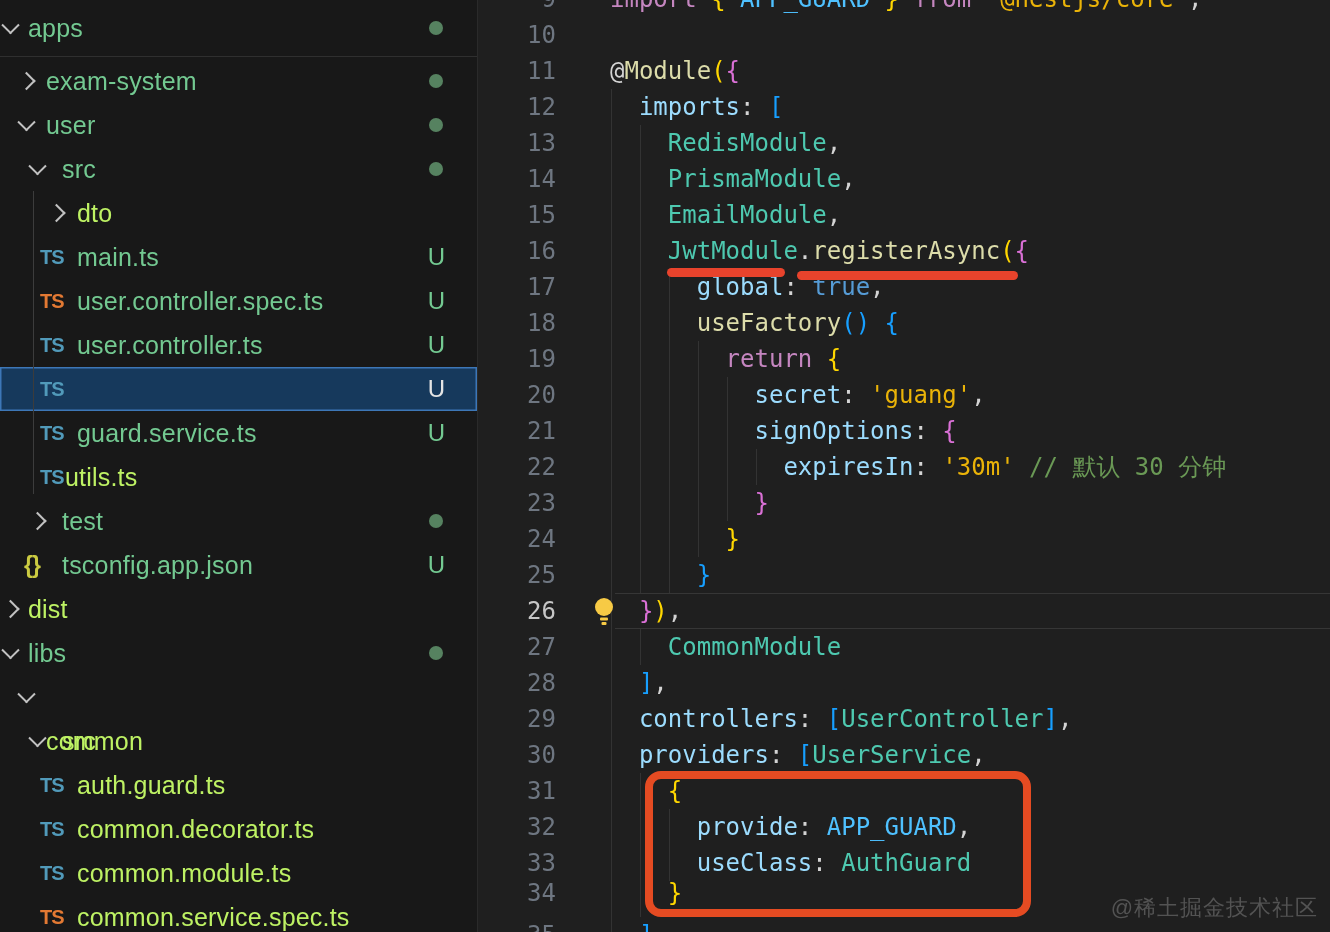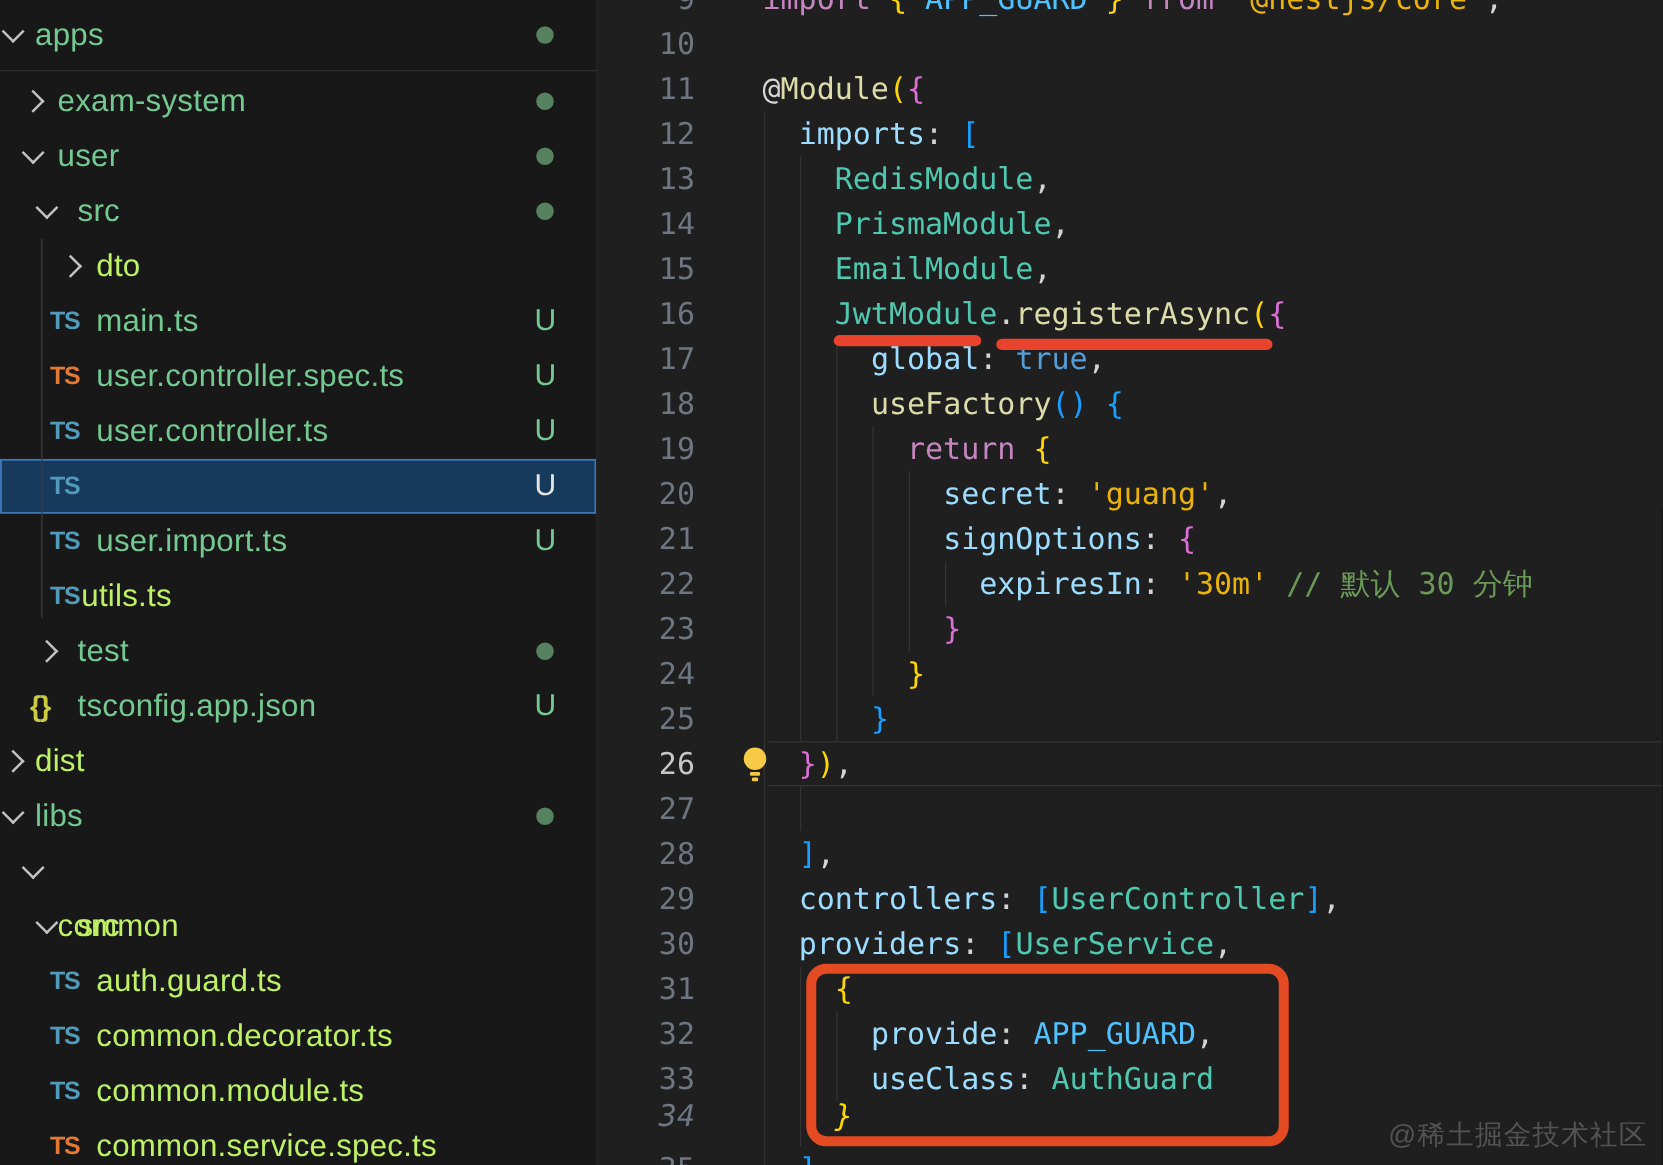--- a/index.html
+++ b/index.html
@@ -95,21 +95,21 @@
         <span class="fticon ts-blue" style="left: 40px;">TS</span>
         <span class="rlabel green" style="left: 77px;">user.controller.ts</span>
         <span class="badge">U</span>
       </div>
       <div class="row selected" style="top: 367px;">
         <span class="fticon ts-blue" style="left: 40px;">TS</span>
         <span class="badge">U</span>
       </div>
       <div class="row" style="top: 411px;">
         <span class="fticon ts-blue" style="left: 40px;">TS</span>
-        <span class="rlabel green" style="left: 77px;">user.import.ts</span>
+        <span class="rlabel green" style="left: 77px;">guard.service.ts</span>
         <span class="badge">U</span>
       </div>
       <div class="row" style="top: 455px;">
         <span class="fticon ts-blue" style="left: 40px;">TS</span>
         <span class="rlabel white" style="left: 65px;">utils.ts</span>
       </div>
       <div class="row" style="top: 499px;">
         <span class="chev right" style="left: 31px;"></span>
         <span class="rlabel green" style="left: 62px;">test</span>
         <span class="dot"></span>
@@ -241,20 +241,21 @@
       <div class="cline" style="top: 557px;">
         <span class="num">25</span>
         <span class="codetxt"><span class="tk-pl">      </span><span class="tk-b3">}</span></span>
       </div>
       <div class="cline" style="top: 593px;">
         <span class="num active">26</span>
         <span class="codetxt"><span class="tk-pl">  </span><span class="tk-b2">}</span><span class="tk-b1">)</span><span class="tk-pl">,</span></span>
       </div>
       <div class="cline" style="top: 629px;">
         <span class="num">27</span>
+        <span class="codetxt"><span class="tk-pl">    </span><span class="tk-type">CommonModule</span></span>
       </div>
       <div class="cline" style="top: 665px;">
         <span class="num">28</span>
         <span class="codetxt"><span class="tk-pl">  </span><span class="tk-b3">]</span><span class="tk-pl">,</span></span>
       </div>
       <div class="cline" style="top: 701px;">
         <span class="num">29</span>
         <span class="codetxt"><span class="tk-pl">  </span><span class="tk-prop">controllers</span><span class="tk-pl">: </span><span class="tk-b3">[</span><span class="tk-type">UserController</span><span class="tk-b3">]</span><span class="tk-pl">,</span></span>
       </div>
       <div class="cline" style="top: 737px;">
@@ -266,21 +267,21 @@
         <span class="codetxt"><span class="tk-pl">    </span><span class="tk-b1">{</span></span>
       </div>
       <div class="cline" style="top: 809px;">
         <span class="num">32</span>
         <span class="codetxt"><span class="tk-pl">      </span><span class="tk-prop">provide</span><span class="tk-pl">: </span><span class="tk-const">APP_GUARD</span><span class="tk-pl">,</span></span>
       </div>
       <div class="cline" style="top: 845px;">
         <span class="num">33</span>
         <span class="codetxt"><span class="tk-pl">      </span><span class="tk-prop">useClass</span><span class="tk-pl">: </span><span class="tk-type">AuthGuard</span></span>
       </div>
-      <div class="cline" style="top: 875px; font-style: italic;">
+      <div class="cline" style="top: 875px;">
         <span class="num">34</span>
         <span class="codetxt"><span class="tk-pl">    </span><span class="tk-b1">}</span></span>
       </div>
       <div class="cline" style="top: 917px;">
         <span class="num">35</span>
         <span class="codetxt"><span class="tk-pl">  </span><span class="tk-b3">]</span></span>
       </div>
     </div>
 
   <div id="watermark">@稀土掘金技术社区</div>

